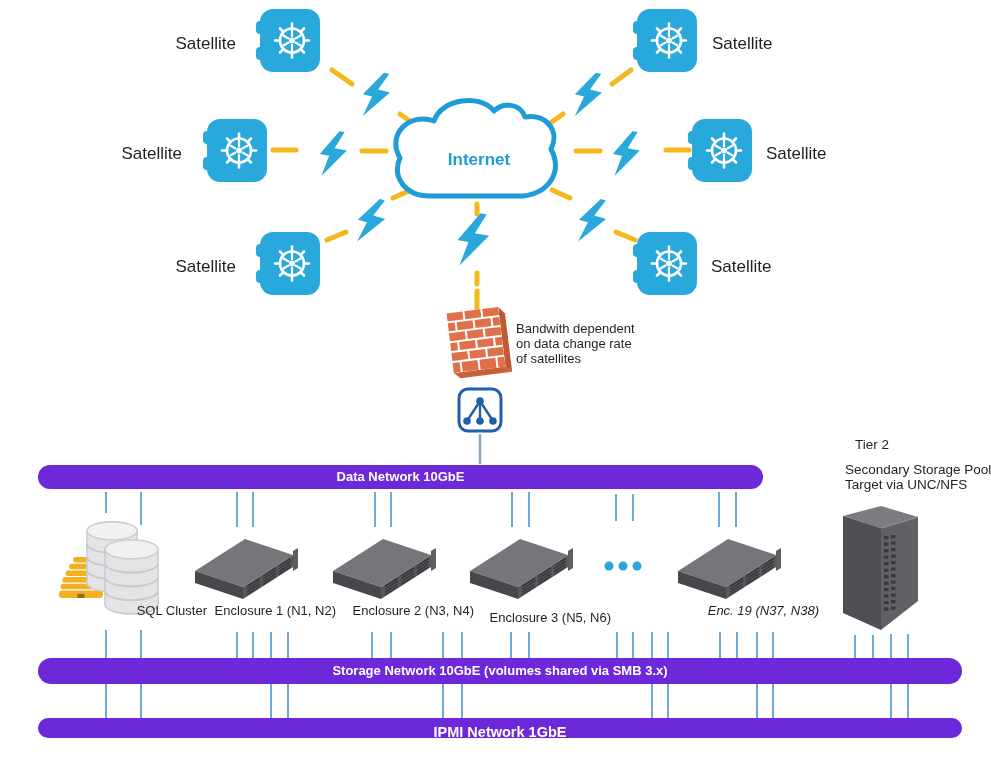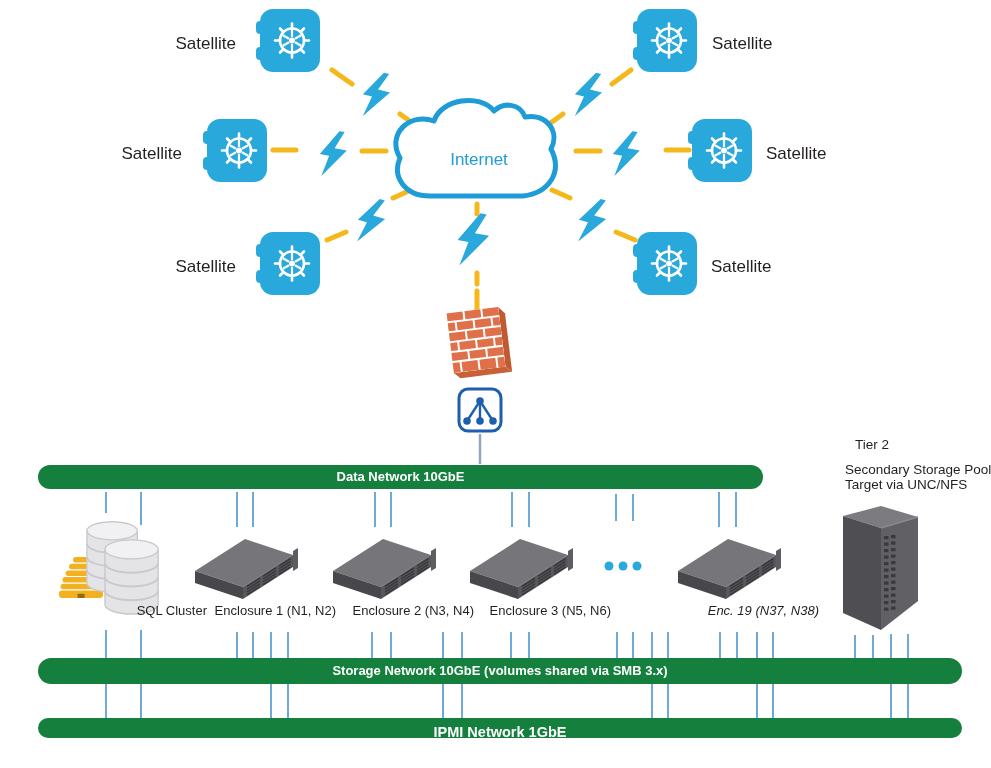--- a/index.html
+++ b/index.html
@@ -3,22 +3,22 @@
 <meta charset="utf-8">
 <style>
   html,body{margin:0;padding:0;background:#fff;}
   #canvas{position:relative;width:991px;height:768px;background:#fff;overflow:hidden;
           font-family:"Liberation Sans",sans-serif;color:#231F20;}
   #diagram-svg{position:absolute;left:0;top:0;z-index:1;}
   .lbl{position:absolute;font-size:17px;line-height:1.25;z-index:3;}
   .lbl.right{text-align:right;}
   .pre{white-space:pre-line;}
   .internet-lbl{position:absolute;left:404px;top:150px;width:150px;text-align:center;
-                font-size:17px;font-weight:normal;color:#1E9CD7;z-index:3;}
-  .bar{position:absolute;z-index:2;background:#15803d;color:#fff;font-weight:bold;
+                font-size:17px;font-weight:bold;color:#1E9CD7;z-index:3;}
+  .bar{position:absolute;z-index:2;background:#6d28d9;color:#fff;font-weight:bold;
        text-align:center;border-radius:14px;}
   .bar.data{left:38px;top:465px;width:725px;height:24px;line-height:24px;font-size:13px;}
   .bar.storage{left:38px;top:658px;width:924px;height:26px;line-height:26px;font-size:13px;}
   .bar.ipmi{left:38px;top:718px;width:924px;height:20px;line-height:28px;font-size:14.5px;}
   .tier2-title{position:absolute;left:845px;top:437px;font-size:13.5px;z-index:3;margin-left:10px;}
   .tier2-sub{position:absolute;left:845px;top:462px;width:150px;font-size:13.5px;z-index:3;}
   .note{position:absolute;left:516px;top:321px;width:150px;font-size:13px;z-index:3;}
   .devlbl{position:absolute;top:603px;width:180px;text-align:right;font-size:13px;z-index:3;}
 </style>
 </head>
@@ -282,24 +282,27 @@
 
   <div class="internet-lbl">Internet</div>
 
   <div class="lbl right" style="left:136px;top:33px;width:100px;">Satellite</div>
   <div class="lbl right" style="left:82px;top:143px;width:100px;">Satellite</div>
   <div class="lbl right" style="left:136px;top:256px;width:100px;">Satellite</div>
   <div class="lbl" style="left:712px;top:33px;">Satellite</div>
   <div class="lbl" style="left:766px;top:143px;">Satellite</div>
   <div class="lbl" style="left:711px;top:256px;">Satellite</div>
 
+  <div class="note pre">Bandwith dependent
+on data change rate
+of satellites</div>
 
   <div class="tier2-title">Tier 2</div>
   <div class="tier2-sub pre">Secondary Storage Pool
 Target via UNC/NFS</div>
 
   <div class="devlbl" style="left:27px;">SQL Cluster</div>
   <div class="devlbl" style="left:156px;">Enclosure 1 (N1, N2)</div>
   <div class="devlbl" style="left:294px;">Enclosure 2 (N3, N4)</div>
-  <div class="devlbl" style="left:431px;">Enclosure 3 (N5, N6)</div>
+  <div class="devlbl" style="left:431px;margin-top:7px;">Enclosure 3 (N5, N6)</div>
   <div class="devlbl" style="left:639px;font-style:italic;">Enc. 19 (N37, N38)</div>
 
 </div>
 
 </body></html>

